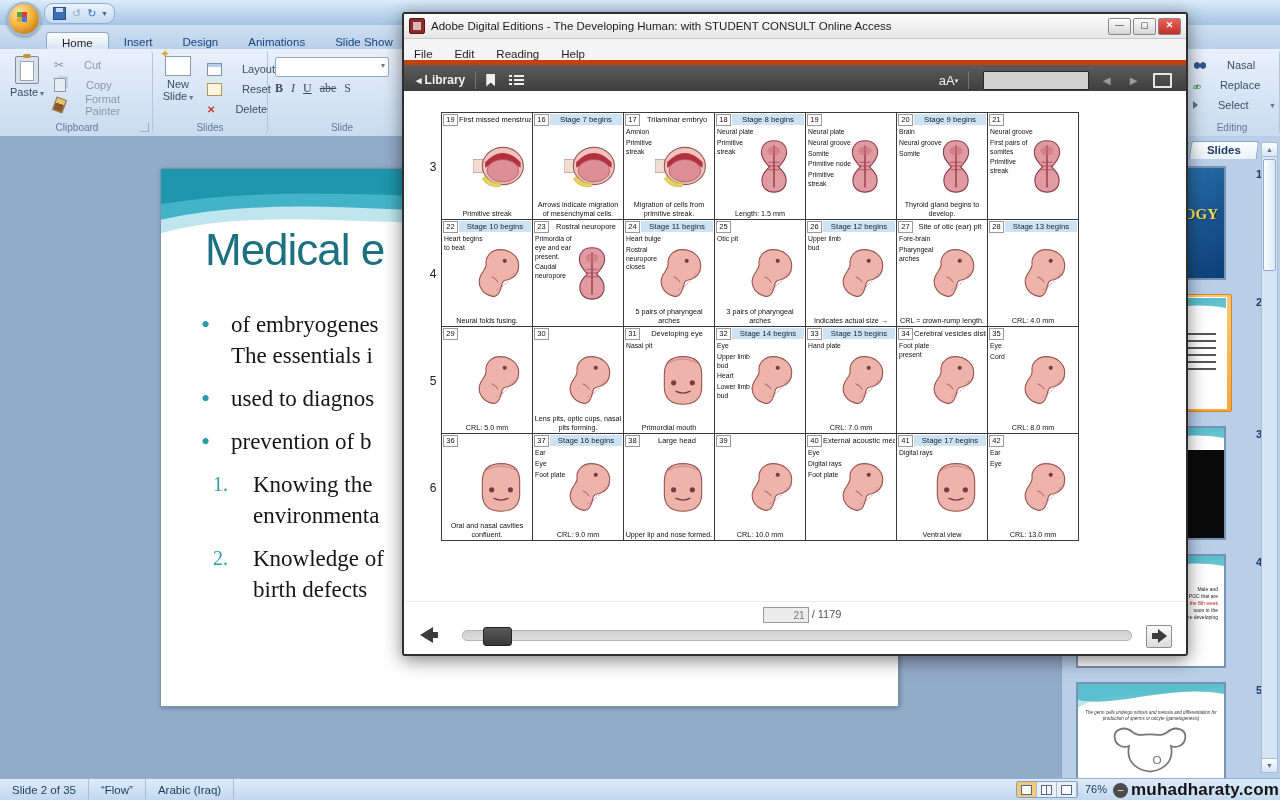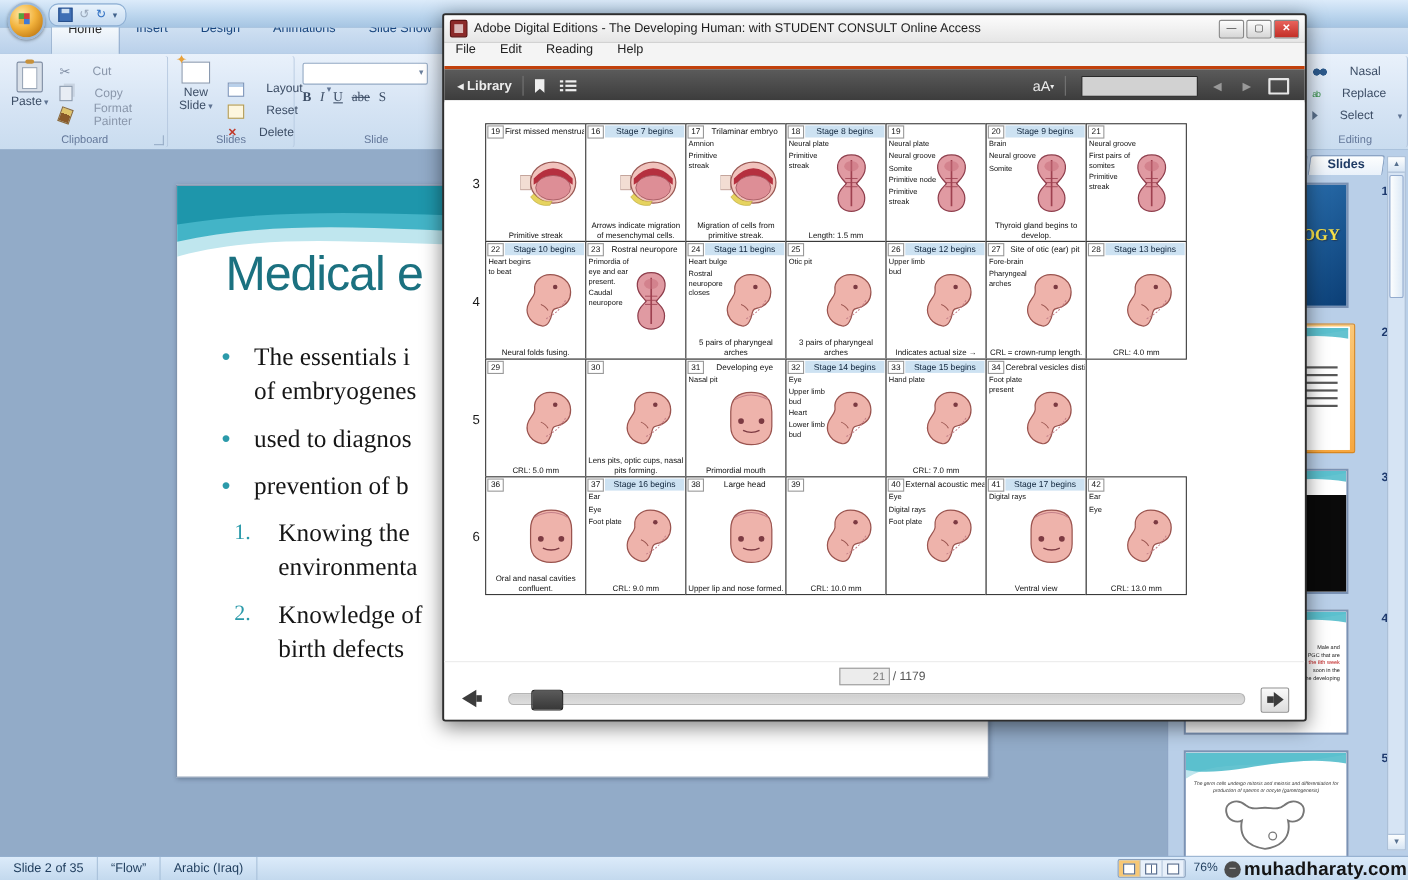--- a/index.html
+++ b/index.html
@@ -17,21 +17,21 @@
   .qat{position:absolute;top:3px;left:44px;display:flex;align-items:center;gap:6px;z-index:6;
      background:linear-gradient(#e9f3fc,#c4daf0);border:1px solid #8fb0d4;border-radius:9px;padding:1px 8px;height:17px}
   .qi{font-size:11px;line-height:11px}
   .i-save{width:11px;height:11px;background:#3f6fb5;border:1px solid #28508c;position:relative}
   .i-save::before{content:"";position:absolute;left:2px;top:0;width:7px;height:4px;background:#cfe0f2}
   .i-undo{color:#9aa8ba}.i-redo{color:#2f6fc2}
   .qcaret{color:#41628c;font-size:8px}
   .tabrow{position:absolute;top:25px;left:0;right:0;height:24px;
      background:linear-gradient(#cfe0f2,#b9d0ea);border-bottom:1px solid #96b2d3}
   .tabs{position:absolute;left:46px;bottom:0;display:flex}
-  .tab{padding:4px 15px 16px;font-size:11.5px;color:#17457e;border-radius:4px 4px 0 0;cursor:default}
+  .tab{padding:4px 15px 0;font-size:11.5px;color:#17457e;border-radius:4px 4px 0 0;cursor:default}
   .tab.active{background:linear-gradient(#fdfefe,#e8f0f9 60%,#d8e6f4);border:1px solid #8ea8c8;border-bottom:none;color:#262626}
   .ribbon{position:absolute;top:49px;left:0;right:0;height:87px;
      background:linear-gradient(#e9f1fb,#d6e4f4 55%,#c9dcef);border-bottom:1px solid #86a2c4}
   .grp{position:absolute;top:2px;bottom:2px;border-right:1px solid #b3c6de;border-radius:3px}
   .glabel{position:absolute;bottom:1px;left:0;right:0;text-align:center;font-size:10px;color:#64789a}
   .launch{position:absolute;bottom:2px;right:3px;width:8px;height:8px;border:1px solid #8ba1bd;border-top:none;border-left:none;opacity:.8}
   .bigbtn{position:absolute;top:5px;width:46px;text-align:center;color:#3d4e66;font-size:11px;line-height:12px}
   .i-paste{width:22px;height:26px;margin:0 auto 2px;background:#d9e0e9;border:1px solid #7f8da3;border-radius:2px;position:relative}
   .i-paste::before{content:"";position:absolute;left:4px;top:4px;width:12px;height:18px;background:#fff;border:1px solid #9aa7b8}
   .i-paste::after{content:"";position:absolute;left:7px;top:-3px;width:8px;height:4px;background:#c8913a;border-radius:2px}
@@ -118,21 +118,21 @@
      border:2px solid #2e2e2e;border-radius:3px;box-shadow:0 4px 18px rgba(0,0,0,.5);z-index:20}
   .ade-tb{height:24px;background:linear-gradient(#fcfcfc,#e6e6e6);border-bottom:1px solid #c9c9c9;
      display:flex;align-items:center;padding:0 5px}
   .ade-ico{width:14px;height:14px;background:#8c2a2a;border:1px solid #5a1414;border-radius:2px;position:relative}
   .ade-ico::before{content:"";position:absolute;inset:3px;background:#d9b8b8}
   .ade-title{margin-left:6px;font-size:11.5px;color:#1c1c1c}
   .winbtns{margin-left:auto;display:flex;gap:2px}
   .wbtn{width:21px;height:15px;border:1px solid #888;border-radius:2px;background:linear-gradient(#fdfdfd,#d6d6d6);
      font-size:9px;line-height:13px;text-align:center;color:#333}
   .wbtn.close{background:linear-gradient(#e8635c,#c22e26);color:#fff;font-weight:bold}
-  .ade-menu{height:21px;background:#f4f4f4;border-bottom:3px solid #c2410c;display:flex;align-items:flex-start;padding-left:10px}
+  .ade-menu{height:21px;background:#f4f4f4;border-bottom:5px solid #c2410c;display:flex;align-items:flex-end;padding-left:10px}
   .ade-menu span{font-size:11.5px;color:#222;margin-right:22px}
   .ade-tool{height:30px;background:linear-gradient(#5b5b5b,#3a3a3a);display:flex;align-items:center;color:#ededed}
   .lib{margin-left:12px;font-weight:bold;font-size:12px}
   .lib::before{content:"◂ ";font-size:11px}
   .tsep{width:1px;height:18px;background:#757575;margin:0 10px}
   .bookmark{width:9px;height:13px;background:#efefef;clip-path:polygon(0 0,100% 0,100% 100%,50% 70%,0 100%);margin-right:14px}
   .toclines{width:15px;height:12px;background:
      linear-gradient(#efefef,#efefef) 5px 1px/10px 2px no-repeat,
      linear-gradient(#efefef,#efefef) 5px 5px/10px 2px no-repeat,
      linear-gradient(#efefef,#efefef) 5px 9px/10px 2px no-repeat,
@@ -226,21 +226,21 @@
         </div>
     </div>
     <div class="glabel">Clipboard</div>
     <div class="launch"></div>
   </div>
   <div class="grp" style="left:153px;width:114px">
     <div class="bigbtn" style="left:2px">
       <div class="i-newslide"></div>
       <span class="caret">New Slide</span>
     </div>
-    <div style="position:absolute;left:54px;top:20px">
+    <div style="position:absolute;left:54px;top:8px">
       <div class="srow en caret">
           <span class="i-layout"></span>
           <span>Layout</span>
         </div>
       <div class="srow en">
           <span class="i-reset"></span>
           <span>Reset</span>
         </div>
       <div class="srow en">
           <span class="i-del"></span>
@@ -284,22 +284,22 @@
     <svg class="slide-wave" viewBox="0 0 737 80" preserveAspectRatio="none">
       <path d="M0 66 C120 32 260 72 420 46 C560 24 660 42 737 28 L737 0 L0 0 Z" fill="#bfe6ee"></path>
       <path d="M0 52 C150 18 300 62 470 36 C600 16 690 32 737 22 L737 0 L0 0 Z" fill="#35aec2" opacity="0.9"></path>
       <path d="M0 36 C170 8 340 46 520 24 C630 10 700 20 737 14 L737 0 L0 0 Z" fill="#1790a6" opacity="0.85"></path>
     </svg>
     <div class="slide-title">Medical e</div>
     <div class="slide-body" id="slide-body">
         <div class="sitem bull">
           <span class="smarker">•</span>
           <div>
+            <div>of embryogenes</div>
             <div>The essentials i</div>
-            <div>of embryogenes</div>
           </div>
         </div>
         <div class="sitem bull">
           <span class="smarker">•</span>
           <div>
             <div>used to diagnos</div>
           </div>
         </div>
         <div class="sitem bull">
           <span class="smarker">•</span>
@@ -742,20 +742,34 @@
             <div class="fig"><svg viewBox="0 0 60 60">
                 <path d="M21 55 C11 53 5 45 7 36 C9 28 15 26 14 20 C13 12 20 5 29 5 C40 5 49 12 49 22 C49 30 44 35 38 37 C34 38 32 38 31 42 C30 48 27 56 21 55 Z" fill="#eeb3ab" stroke="#9a544f" stroke-width="1.2"></path>
                 <circle cx="34" cy="17" r="2.2" fill="#7c3a42"></circle>
                 <path d="M44 30 C40 38 33 44 25 48" stroke="#c5808a" stroke-width="1" fill="none" stroke-dasharray="2 1.5"></path>
                 <path d="M20 34 q5 2 7 6" stroke="#9a544f" fill="none"></path>
               </svg></div>
             <div class="clabels">
               <div>Foot plate present</div>
             </div>
           </div>
+          <div class="ccell">
+            <div class="badge">35</div>
+            <div class="fig"><svg viewBox="0 0 60 60">
+                <path d="M21 55 C11 53 5 45 7 36 C9 28 15 26 14 20 C13 12 20 5 29 5 C40 5 49 12 49 22 C49 30 44 35 38 37 C34 38 32 38 31 42 C30 48 27 56 21 55 Z" fill="#eeb3ab" stroke="#9a544f" stroke-width="1.2"></path>
+                <circle cx="34" cy="17" r="2.2" fill="#7c3a42"></circle>
+                <path d="M44 30 C40 38 33 44 25 48" stroke="#c5808a" stroke-width="1" fill="none" stroke-dasharray="2 1.5"></path>
+                <path d="M20 34 q5 2 7 6" stroke="#9a544f" fill="none"></path>
+              </svg></div>
+            <div class="clabels">
+              <div>Eye</div>
+              <div>Cord</div>
+            </div>
+            <div class="ccap">CRL: 8.0 mm</div>
+          </div>
         </div>
         <div class="crow">
           <div class="wk">6</div>
           <div class="ccell">
             <div class="badge">36</div>
             <div class="fig"><svg viewBox="0 0 60 60">
                 <path d="M10 24 C10 10 18 5 30 5 C42 5 50 10 50 24 L50 38 C50 50 42 56 30 56 C18 56 10 50 10 38 Z" fill="#eeb3ab" stroke="#9a544f" stroke-width="1.2"></path>
                 <circle cx="20" cy="33" r="2.8" fill="#7c3a42"></circle>
                 <circle cx="40" cy="33" r="2.8" fill="#7c3a42"></circle>
                 <path d="M22 42 Q30 46 38 42" stroke="#7c3a42" stroke-width="1.4" fill="none"></path>

